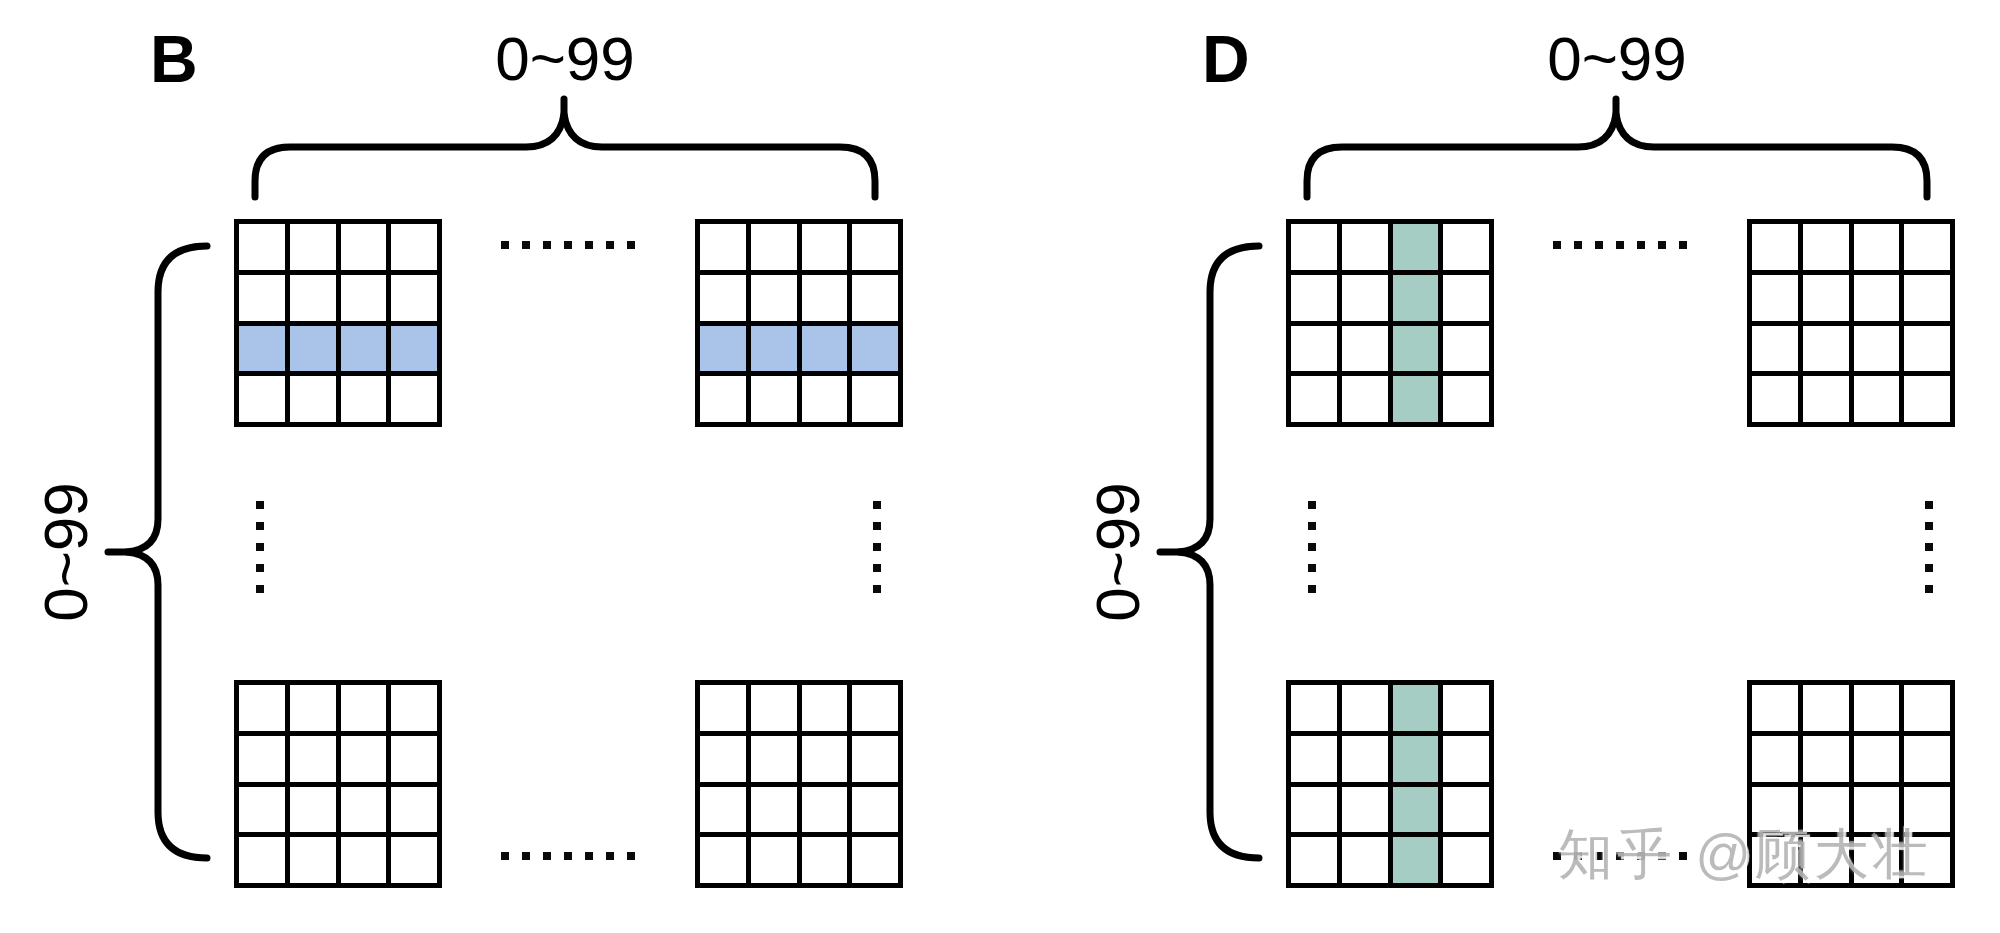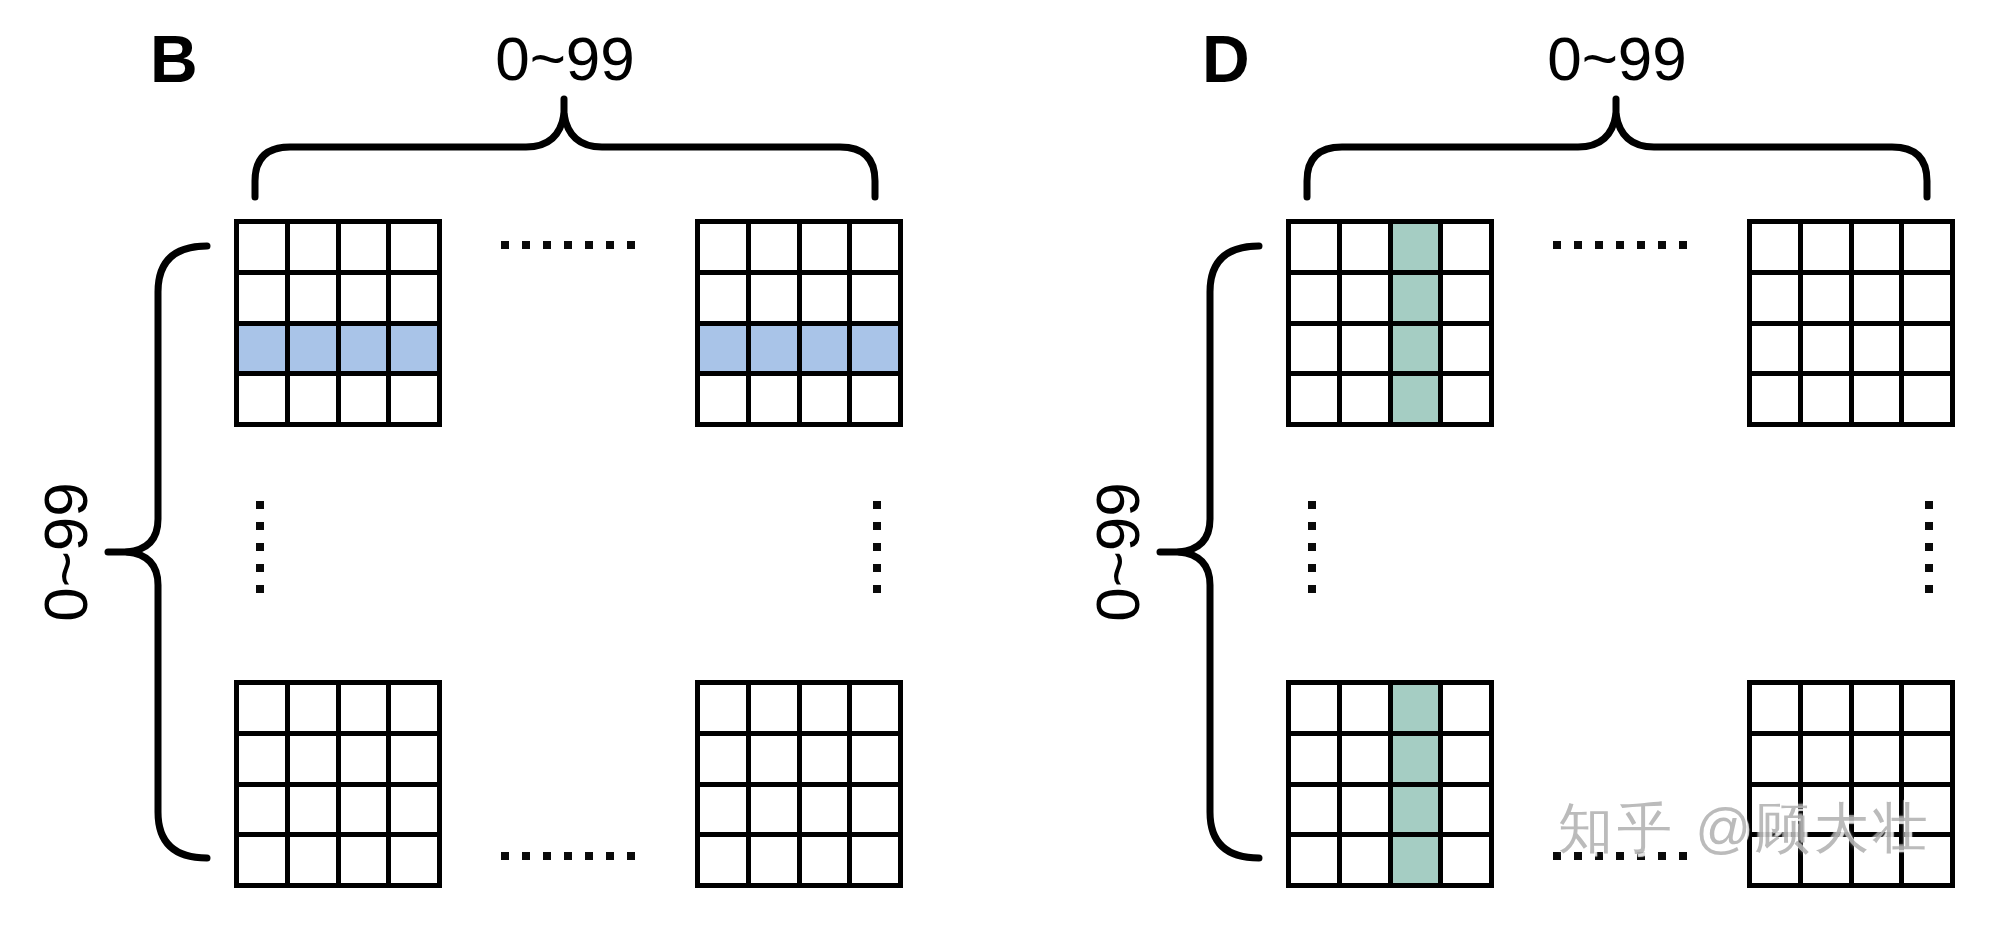--- a/index.html
+++ b/index.html
@@ -29,21 +29,21 @@
   .g-d-bl{left:1286px;top:680px}.g-d-br{left:1747px;top:680px}
   
   .dh-b-t{left:501px;top:241px}.dh-b-b{left:501px;top:852px}
   .dh-d-t{left:1553px;top:241px}.dh-d-b{left:1553px;top:852px}
   .dv-b-l{left:256px;top:501px}.dv-b-r{left:873px;top:501px}
   .dv-d-l{left:1308px;top:501px}.dv-d-r{left:1925px;top:501px}
   
   .pl-b{left:150px;top:26px}.pl-d{left:1202px;top:26px}
   .rt-b{left:565px;top:28px}.rt-d{left:1617px;top:28px}
   .rs-b{left:66px;top:552px}.rs-d{left:1118px;top:552px}
-  .wm{left:1558px;top:792px}
+  .wm{left:1558px;top:818px}
 </style>
 </head>
 <body>
 
 <div class="canvas">
 
   <svg class="braces" width="2000" height="933" viewBox="0 0 2000 933">
     <g>
       <path d="M 255 197 L 255 181 Q 255 147 290 147 L 526 147 Q 559 147 564 114 Q 569 147 602 147 L 840 147 Q 875 147 875 181 L 875 197"></path>
       <path d="M 564 99 L 564 118"></path>

